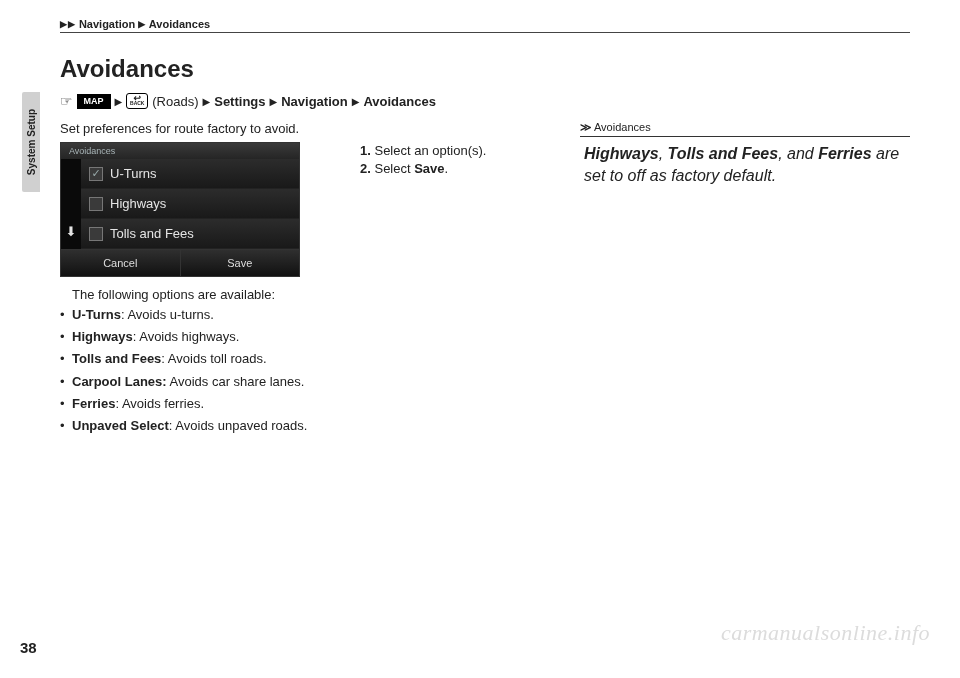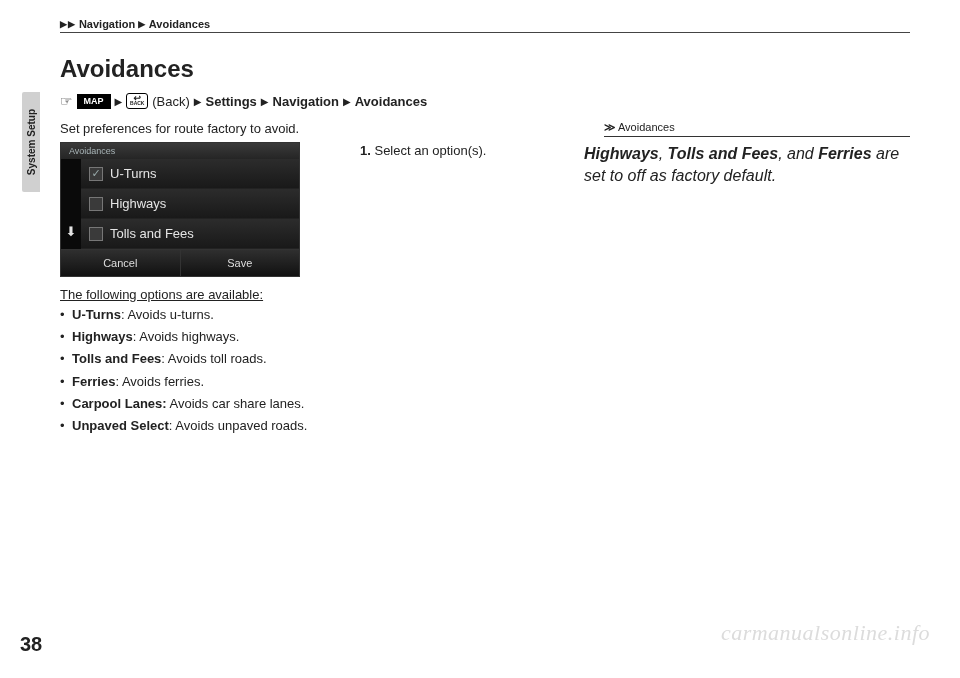--- a/index.html
+++ b/index.html
@@ -158,21 +158,21 @@
     .screenshot .sh-btn {
       flex: 1;
       text-align: center;
       color: #ddd;
       font-size: 11px;
       padding: 7px 0;
       background: linear-gradient(#2f2f2f,#111);
       border-top: 1px solid #333;
     }
     .screenshot .sh-btn:first-child { border-right: 1px solid #333; }
-    .options-intro { margin: 6px 0 4px; text-decoration: underline; }
+    .options-intro { margin: 6px 12px 4px; }
     ul.options {
       list-style: none;
       padding-left: 0;
     }
     ul.options li {
       padding-left: 12px;
       position: relative;
       margin-bottom: 4px;
       line-height: 1.4;
     }
@@ -183,39 +183,38 @@
     }
     ul.options .bold { font-weight: bold; }
     .steps .step { margin-bottom: 3px; }
     .steps .num { font-weight: bold; }
     .steps .bold { font-weight: bold; }
     .sidebar-note .note-head {
       border-bottom: 1px solid #333;
       padding-bottom: 2px;
       margin-bottom: 6px;
       font-size: 11px;
-      margin-left: 24px;
     }
     .sidebar-note .note-head .dbl {
       font-weight: bold;
       letter-spacing: -4px;
       margin-right: 4px;
     }
     .sidebar-note .note-body {
       font-size: 16px;
       line-height: 1.4;
       padding: 0 4px;
       font-style: italic;
     }
     .sidebar-note .bold { font-weight: bold; }
     .page-num {
       position: absolute;
       left: 20px;
       bottom: 22px;
-      font-size: 20px;
+      font-size: 15px;
       font-weight: bold;
     }
     .watermark {
       position: absolute;
       right: 30px;
       bottom: 32px;
       font-size: 22px;
       color: #dcdcdc;
       font-family: "Times New Roman", serif;
       font-style: italic;
@@ -242,21 +241,21 @@
 
   <h1 class="title">Avoidances</h1>
 
   <div class="path-line">
     <span class="hand-icon">☜</span>
     <span class="map-badge">MAP</span>
     <span class="tri">▶</span>
     <span class="back-badge">
         <span>BACK</span>
       </span>
-    <span>(Back)</span>
+    <span>(Roads)</span>
     <span class="tri">▶</span>
     <span class="bold">Settings</span>
     <span class="tri">▶</span>
     <span class="bold">Navigation</span>
     <span class="tri">▶</span>
     <span class="bold">Avoidances</span>
   </div>
 
   <div class="columns">
     <div class="col-left">
@@ -287,32 +286,35 @@
           <div class="sh-btn">Cancel</div>
           <div class="sh-btn">Save</div>
         </div>
       </div>
 
       <p class="options-intro">The following options are available:</p>
       <ul class="options">
         <li><span class="bold">U-Turns</span><span>: Avoids u-turns.</span></li>
         <li><span class="bold">Highways</span><span>: Avoids highways.</span></li>
         <li><span class="bold">Tolls and Fees</span><span>: Avoids toll roads.</span></li>
+        <li><span class="bold">Carpool Lanes:</span><span> Avoids car share lanes.</span></li>
         <li><span class="bold">Ferries</span><span>: Avoids ferries.</span></li>
-        <li><span class="bold">Carpool Lanes:</span><span> Avoids car share lanes.</span></li>
         <li><span class="bold">Unpaved Select</span><span>: Avoids unpaved roads.</span></li>
       </ul>
     </div>
 
     <div class="col-mid">
       <div style="height:22px"></div>
       <div class="steps">
         <div class="step">
           <span class="num">1.</span><span> Select an option(s).</span>
         </div>
+        <div class="step">
+          <span class="num">2.</span><span> Select </span><span class="bold">Save</span><span>.</span>
+        </div>
       </div>
     </div>
 
     <div class="col-right">
       <div class="sidebar-note">
         <div class="note-head">
           <span class="dbl">≫</span>
           <span>Avoidances</span>
         </div>
         <div class="note-body">

